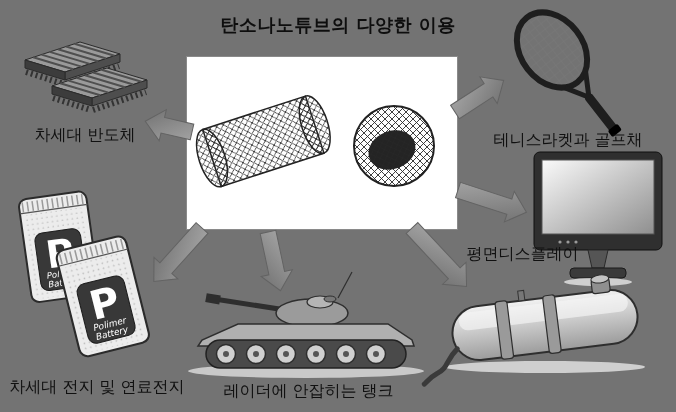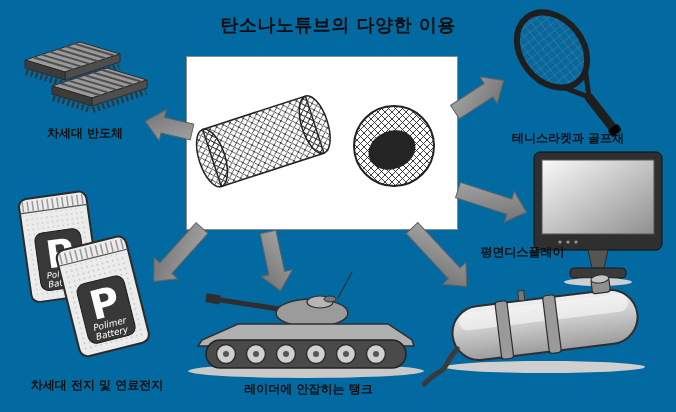--- a/index.html
+++ b/index.html
@@ -1,32 +1,32 @@
 <!DOCTYPE html>
 <html><head>
 <meta charset="utf-8">
 <style>
   html,body{margin:0;padding:0;}
   .scene{
     position:relative;width:676px;height:412px;overflow:hidden;
-    background:#0369a1;
+    background:#737373;
     font-family:"DejaVu Sans","Liberation Sans",sans-serif;
   }
   .panel{
     position:absolute;left:186px;top:56px;width:270px;height:172px;
     background:#ffffff;border:1.5px solid #8a8a8a;z-index:1;
   }
   .gfx{position:absolute;left:0;top:0;z-index:2;}
   .title{
     position:absolute;top:13px;left:0;width:100%;text-align:center;
     font-size:18px;font-weight:700;color:#0e0e0e;z-index:3;letter-spacing:0.5px;
   }
   .lbl{
     position:absolute;z-index:3;text-align:center;
-    font-size:12px;font-weight:700;color:#101010;white-space:nowrap;
+    font-size:16px;font-weight:400;color:#101010;white-space:nowrap;
   }
   .lbl-semiconductor{left:10px;top:125px;width:150px;}
   .lbl-tennis{left:473px;top:130px;width:190px;}
   .lbl-display{left:460px;top:244px;width:125px;}
   .lbl-battery{left:3px;top:377px;width:188px;}
   .lbl-tank{left:216px;top:381px;width:185px;}
   .lbl-fuel{left:518px;top:371px;width:135px;}
   svg text{font-family:"DejaVu Sans","Liberation Sans",sans-serif;}
 </style>
 </head>

